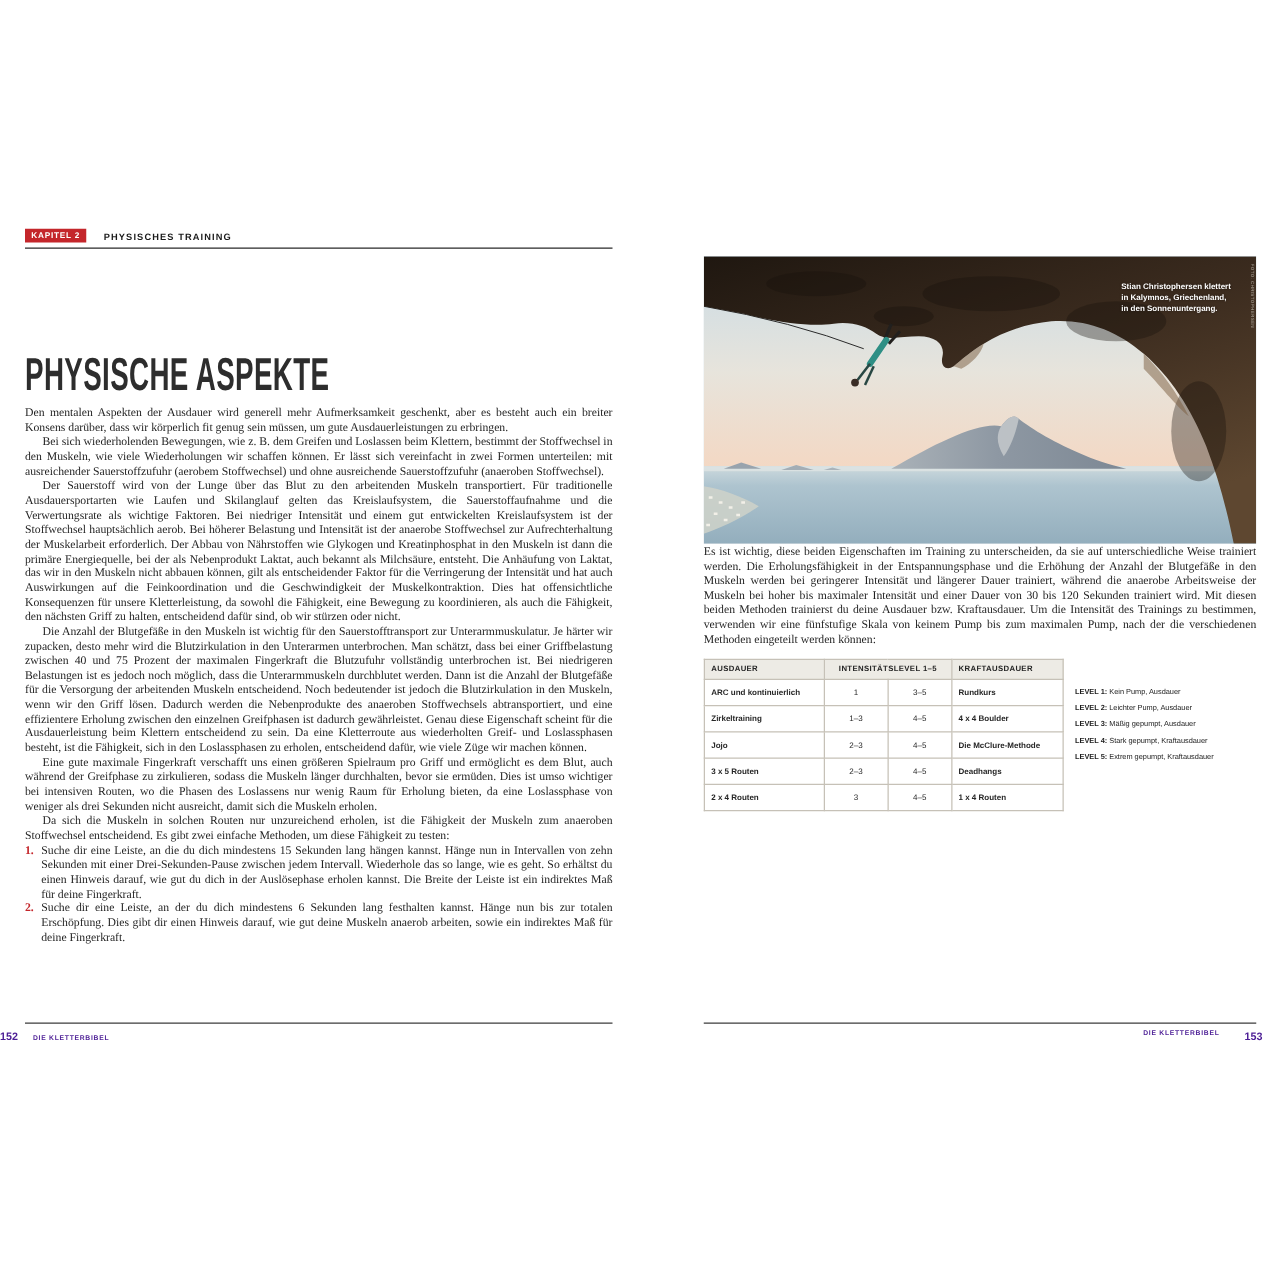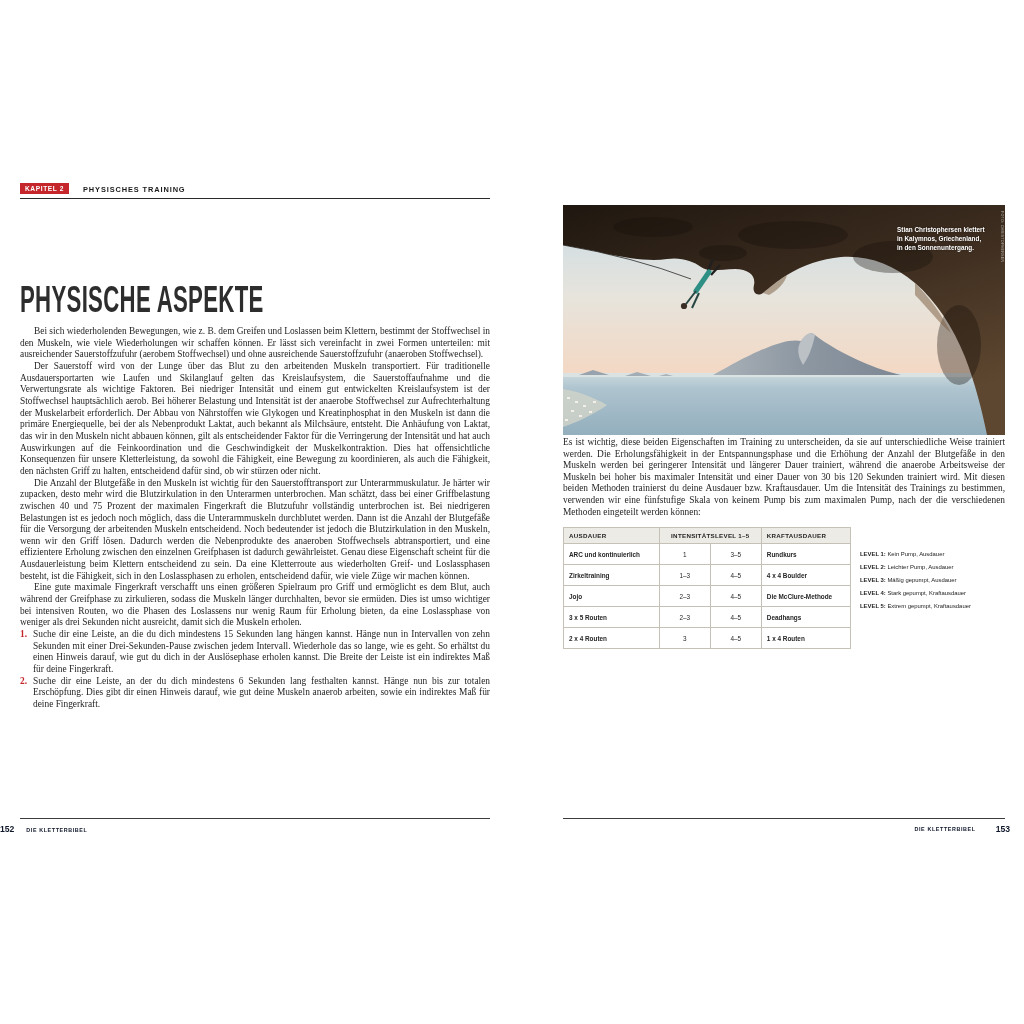--- a/index.html
+++ b/index.html
@@ -47,45 +47,47 @@
   table.levels td.lbl{font-weight:bold;}
   table.levels td.numcol{text-align:center;width:40px;}
   .legend{position:absolute;left:297px;top:21px;width:150px;
     font-family:"Liberation Sans",sans-serif;font-size:5.9px;line-height:13px;color:#1c1c1c;white-space:nowrap;}
   .legend .lg-label{font-weight:bold;}
 
   
   .footer-rule{height:1px;background:#3c3c3c;}
   #footer-left-rule{left:20px;top:818px;width:470px;}
   #footer-right-rule{left:563px;top:818px;width:442px;}
-  .footer-text{font-family:"Liberation Sans",sans-serif;color:#0f172a;}
+  .footer-text{font-family:"Liberation Sans",sans-serif;color:#4c1d95;}
   #footer-left{left:0;top:824px;display:flex;align-items:baseline;gap:12px;}
-  #footer-right{left:563px;top:824px;width:447px;display:flex;justify-content:flex-end;align-items:center;gap:20px;}
+  #footer-right{left:563px;top:824px;width:447px;display:flex;justify-content:flex-end;align-items:flex-start;gap:20px;}
   .page-num{font-weight:bold;font-size:8.6px;}
   .book-title{font-weight:bold;font-size:5.4px;letter-spacing:.6px;}
 </style>
 </head>
 <body>
 
 <div style="--accent:#c4262b;">
 
   <div class="abs" id="left-page">
 
     <div class="chap-header">
       <span class="chap-box">KAPITEL 2</span>
       <span class="chap-title">PHYSISCHES TRAINING</span>
     </div>
 
     <div class="big-heading">PHYSISCHE ASPEKTE</div>
 
     <div class="body-copy">
+      <p>Den mentalen Aspekten der Ausdauer wird generell mehr Aufmerksamkeit geschenkt, aber es besteht auch ein breiter Konsens darüber, dass wir körperlich fit genug sein müssen, um gute Ausdauerleistungen zu erbringen.</p>
       <p class="ind">Bei sich wiederholenden Bewegungen, wie z. B. dem Greifen und Loslassen beim Klettern, bestimmt der Stoffwechsel in den Muskeln, wie viele Wiederholungen wir schaffen können. Er lässt sich vereinfacht in zwei Formen unterteilen: mit ausreichender Sauerstoffzufuhr (aerobem Stoffwechsel) und ohne ausreichende Sauerstoffzufuhr (anaeroben Stoffwechsel).</p>
       <p class="ind">Der Sauerstoff wird von der Lunge über das Blut zu den arbeitenden Muskeln transportiert. Für traditionelle Ausdauersportarten wie Laufen und Skilanglauf gelten das Kreislaufsystem, die Sauerstoffaufnahme und die Verwertungsrate als wichtige Faktoren. Bei niedriger Intensität und einem gut entwickelten Kreislaufsystem ist der Stoffwechsel hauptsächlich aerob. Bei höherer Belastung und Intensität ist der anaerobe Stoffwechsel zur Aufrechterhaltung der Muskelarbeit erforderlich. Der Abbau von Nährstoffen wie Glykogen und Kreatinphosphat in den Muskeln ist dann die primäre Energiequelle, bei der als Nebenprodukt Laktat, auch bekannt als Milchsäure, entsteht. Die Anhäufung von Laktat, das wir in den Muskeln nicht abbauen können, gilt als entscheidender Faktor für die Verringerung der Intensität und hat auch Auswirkungen auf die Feinkoordination und die Geschwindigkeit der Muskelkontraktion. Dies hat offensichtliche Konsequenzen für unsere Kletterleistung, da sowohl die Fähigkeit, eine Bewegung zu koordinieren, als auch die Fähigkeit, den nächsten Griff zu halten, entscheidend dafür sind, ob wir stürzen oder nicht.</p>
       <p class="ind">Die Anzahl der Blutgefäße in den Muskeln ist wichtig für den Sauerstofftransport zur Unterarmmuskulatur. Je härter wir zupacken, desto mehr wird die Blutzirkulation in den Unterarmen unterbrochen. Man schätzt, dass bei einer Griffbelastung zwischen 40 und 75 Prozent der maximalen Fingerkraft die Blutzufuhr vollständig unterbrochen ist. Bei niedrigeren Belastungen ist es jedoch noch möglich, dass die Unterarmmuskeln durchblutet werden. Dann ist die Anzahl der Blutgefäße für die Versorgung der arbeitenden Muskeln entscheidend. Noch bedeutender ist jedoch die Blutzirkulation in den Muskeln, wenn wir den Griff lösen. Dadurch werden die Nebenprodukte des anaeroben Stoffwechsels abtransportiert, und eine effizientere Erholung zwischen den einzelnen Greifphasen ist dadurch gewährleistet. Genau diese Eigenschaft scheint für die Ausdauerleistung beim Klettern entscheidend zu sein. Da eine Kletterroute aus wiederholten Greif- und Loslassphasen besteht, ist die Fähigkeit, sich in den Loslassphasen zu erholen, entscheidend dafür, wie viele Züge wir machen können.</p>
       <p class="ind">Eine gute maximale Fingerkraft verschafft uns einen größeren Spielraum pro Griff und ermöglicht es dem Blut, auch während der Greifphase zu zirkulieren, sodass die Muskeln länger durchhalten, bevor sie ermüden. Dies ist umso wichtiger bei intensiven Routen, wo die Phasen des Loslassens nur wenig Raum für Erholung bieten, da eine Loslassphase von weniger als drei Sekunden nicht ausreicht, damit sich die Muskeln erholen.</p>
+      <p class="ind">Da sich die Muskeln in solchen Routen nur unzureichend erholen, ist die Fähigkeit der Muskeln zum anaeroben Stoffwechsel entscheidend. Es gibt zwei einfache Methoden, um diese Fähigkeit zu testen:</p>
       <div class="num-list">
         <div class="num-item">
           <span class="num">1.</span>
           <span>Suche dir eine Leiste, an die du dich mindestens 15 Sekunden lang hängen kannst. Hänge nun in Intervallen von zehn Sekunden mit einer Drei-Sekunden-Pause zwischen jedem Intervall. Wiederhole das so lange, wie es geht. So erhältst du einen Hinweis darauf, wie gut du dich in der Auslösephase erholen kannst. Die Breite der Leiste ist ein indirektes Maß für deine Fingerkraft.</span>
         </div>
         <div class="num-item">
           <span class="num">2.</span>
           <span>Suche dir eine Leiste, an der du dich mindestens 6 Sekunden lang festhalten kannst. Hänge nun bis zur totalen Erschöpfung. Dies gibt dir einen Hinweis darauf, wie gut deine Muskeln anaerob arbeiten, sowie ein indirektes Maß für deine Fingerkraft.</span>
         </div>
       </div>

